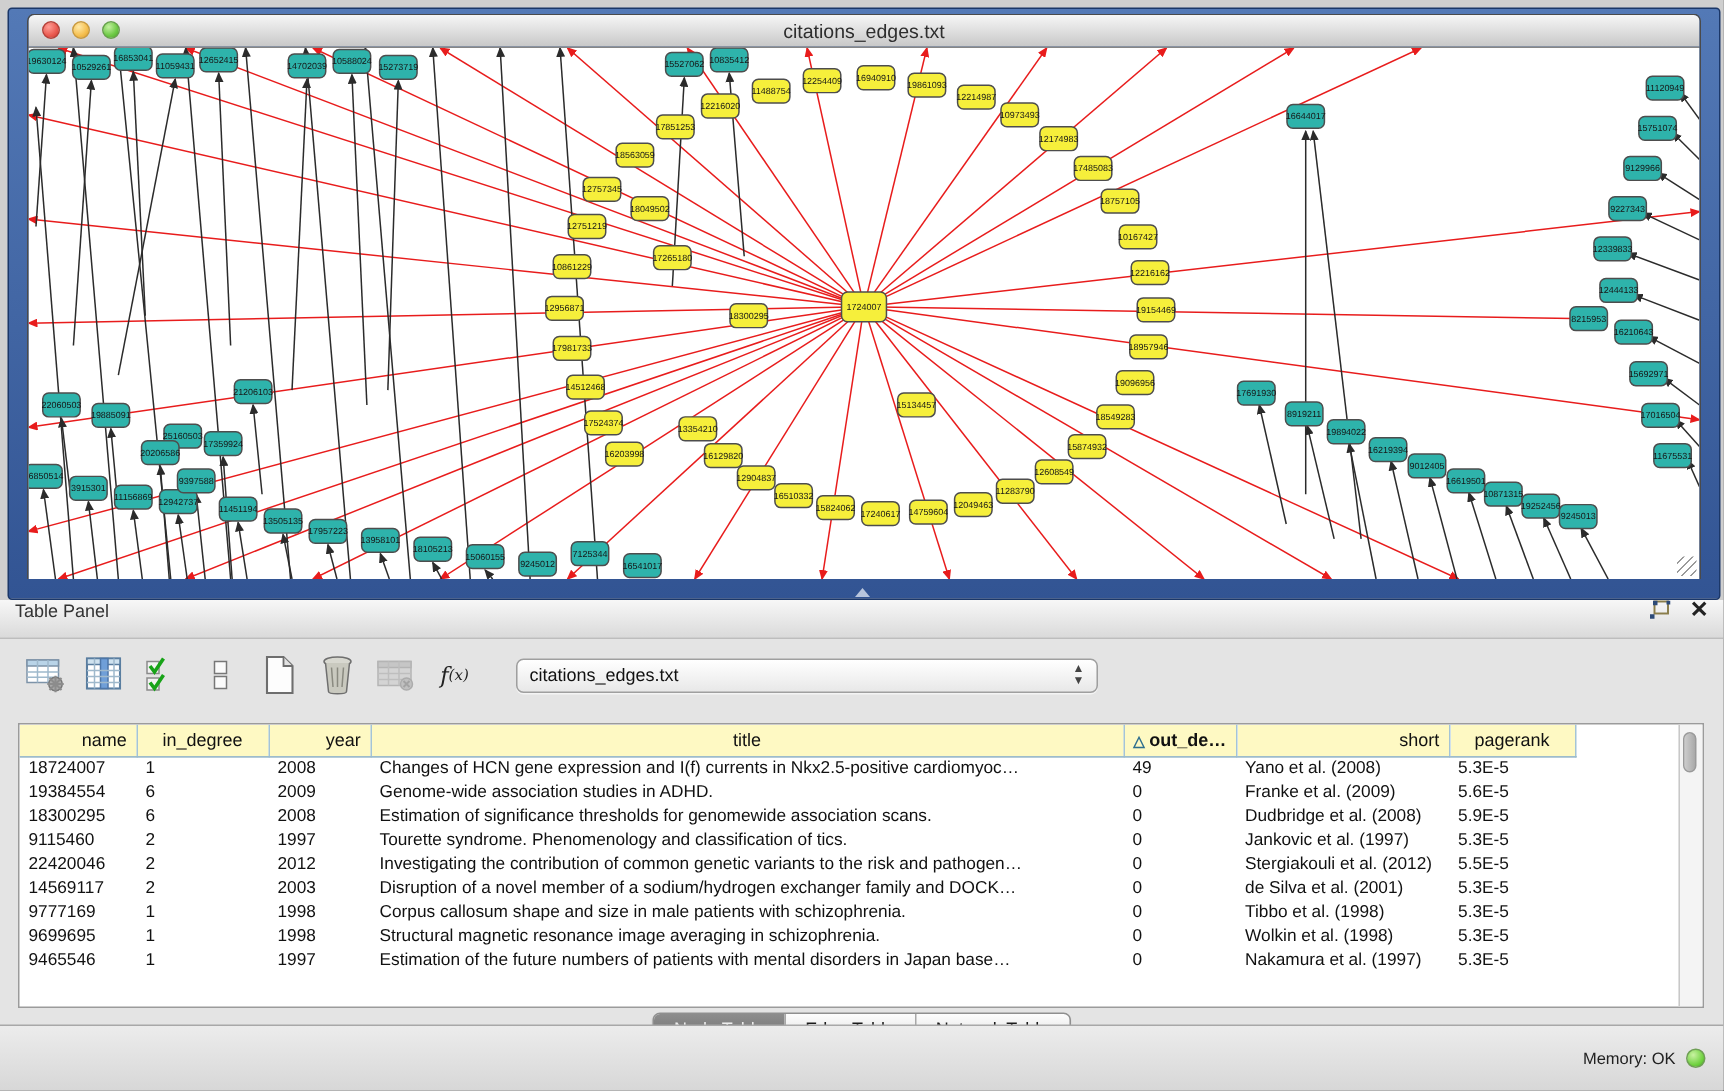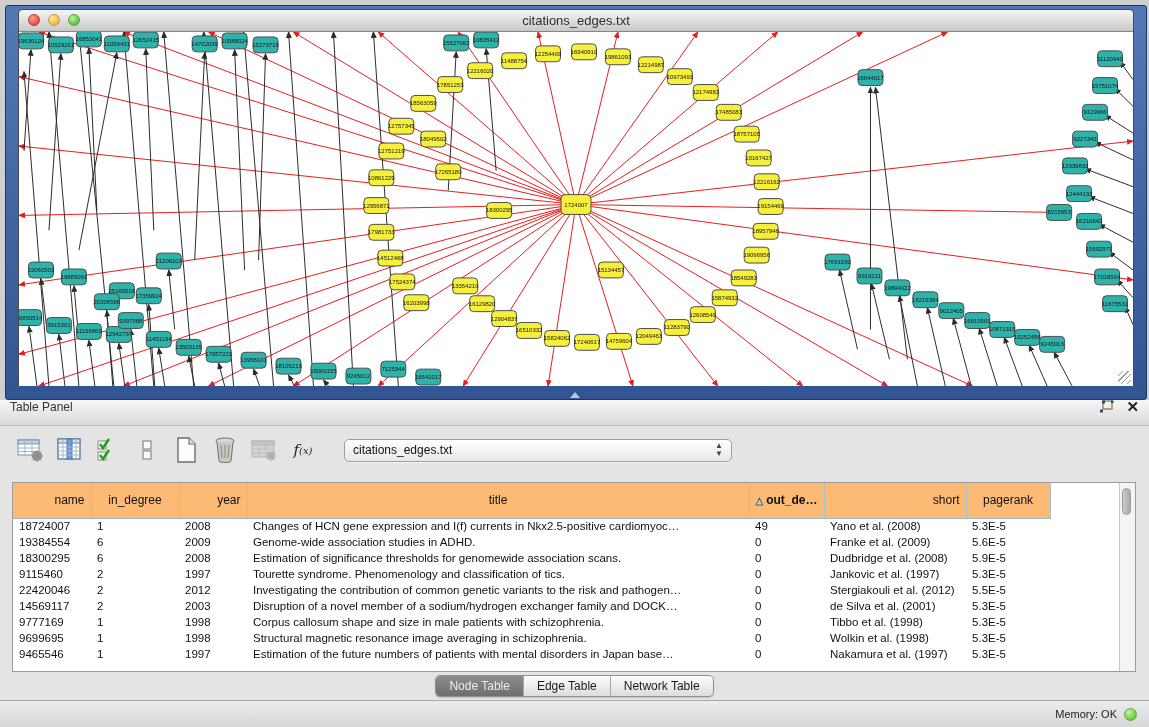--- a/index.html
+++ b/index.html
@@ -38,35 +38,35 @@
   .fx{font-family:"DejaVu Serif","Liberation Serif",serif;font-style:italic;font-size:15px;color:#222;}
   .fx small{font-size:10px;}
   .combo{margin-left:16px;width:388px;height:23px;border:1px solid #9f9f9f;border-radius:5px;
     background:linear-gradient(#ffffff,#e8e8e8);display:flex;align-items:center;padding:0 8px;box-sizing:border-box;
     box-shadow:0 1px 0 rgba(255,255,255,.6);}
   .combo-label{flex:1;font-size:12px;color:#111;}
   .combo-arrows{font-size:8px;color:#444;line-height:8px;text-align:center;}
   .table-wrap{position:absolute;left:12px;right:13px;top:82px;bottom:28px;background:#fff;
     border:1px solid #9b9b9b;overflow:hidden;display:flex;}
   table.grid{border-collapse:collapse;table-layout:fixed;font-size:11.5px;color:#111;align-self:flex-start;}
-  table.grid th{height:35px;background:#fdba74;border-right:1px solid #a4c4d6;border-bottom:1px solid #9dbccb;
+  table.grid th{height:21px;background:#fef9c3;border-right:1px solid #a4c4d6;border-bottom:1px solid #9dbccb;
     font-weight:normal;font-size:12px;padding:0 6px;overflow:hidden;white-space:nowrap;box-sizing:border-box;}
   table.grid td{height:16px;padding:0 6px;white-space:nowrap;overflow:hidden;box-sizing:border-box;}
   .sort-tri{color:#2e6e8e;font-size:10px;margin-right:3px;}
   .vscroll{margin-left:auto;width:15px;border-left:1px solid #c8c8c8;background:#f4f4f4;position:relative;}
   .vthumb{position:absolute;left:2px;top:5px;width:9px;height:27px;border-radius:5px;
     background:linear-gradient(90deg,#cdcdcd,#a9a9a9);border:1px solid #9a9a9a;box-sizing:border-box;}
   .tabs-bar{position:absolute;left:0;right:0;bottom:0;height:28px;display:flex;justify-content:center;align-items:center;}
   .seg{display:inline-flex;height:20px;border:1px solid #8f8f8f;border-radius:5px;overflow:hidden;
     background:linear-gradient(#fdfdfd,#dcdcdc);box-shadow:0 1px 1px rgba(0,0,0,.15);}
   .seg span{padding:0 13px;font-size:12px;line-height:20px;color:#1a1a1a;border-left:1px solid #a8a8a8;}
   .seg span:first-child{border-left:none;}
   .seg span.sel{background:linear-gradient(#8d8d8d,#6e6e6e);color:#ededed;border-left:none;}
   
-  .status-bar{position:absolute;left:0;right:0;bottom:0;height:27px;
+  .status-bar{position:absolute;left:0;right:0;bottom:0;height:44px;
     background:linear-gradient(#ececec,#d7d7d7);border-top:1px solid #a8a8a8;
     display:flex;justify-content:flex-end;align-items:center;gap:7px;padding-right:12px;
     font-size:11px;color:#222;box-sizing:border-box;}
   .mem-dot{width:13px;height:13px;border-radius:50%;border:1px solid #6f9f55;
     background:radial-gradient(circle at 35% 30%,#c9f2a2,#6ed13e 65%,#45a424);box-sizing:border-box;}
 </style>
 </head>
 <body>
 
 <div class="screen">

